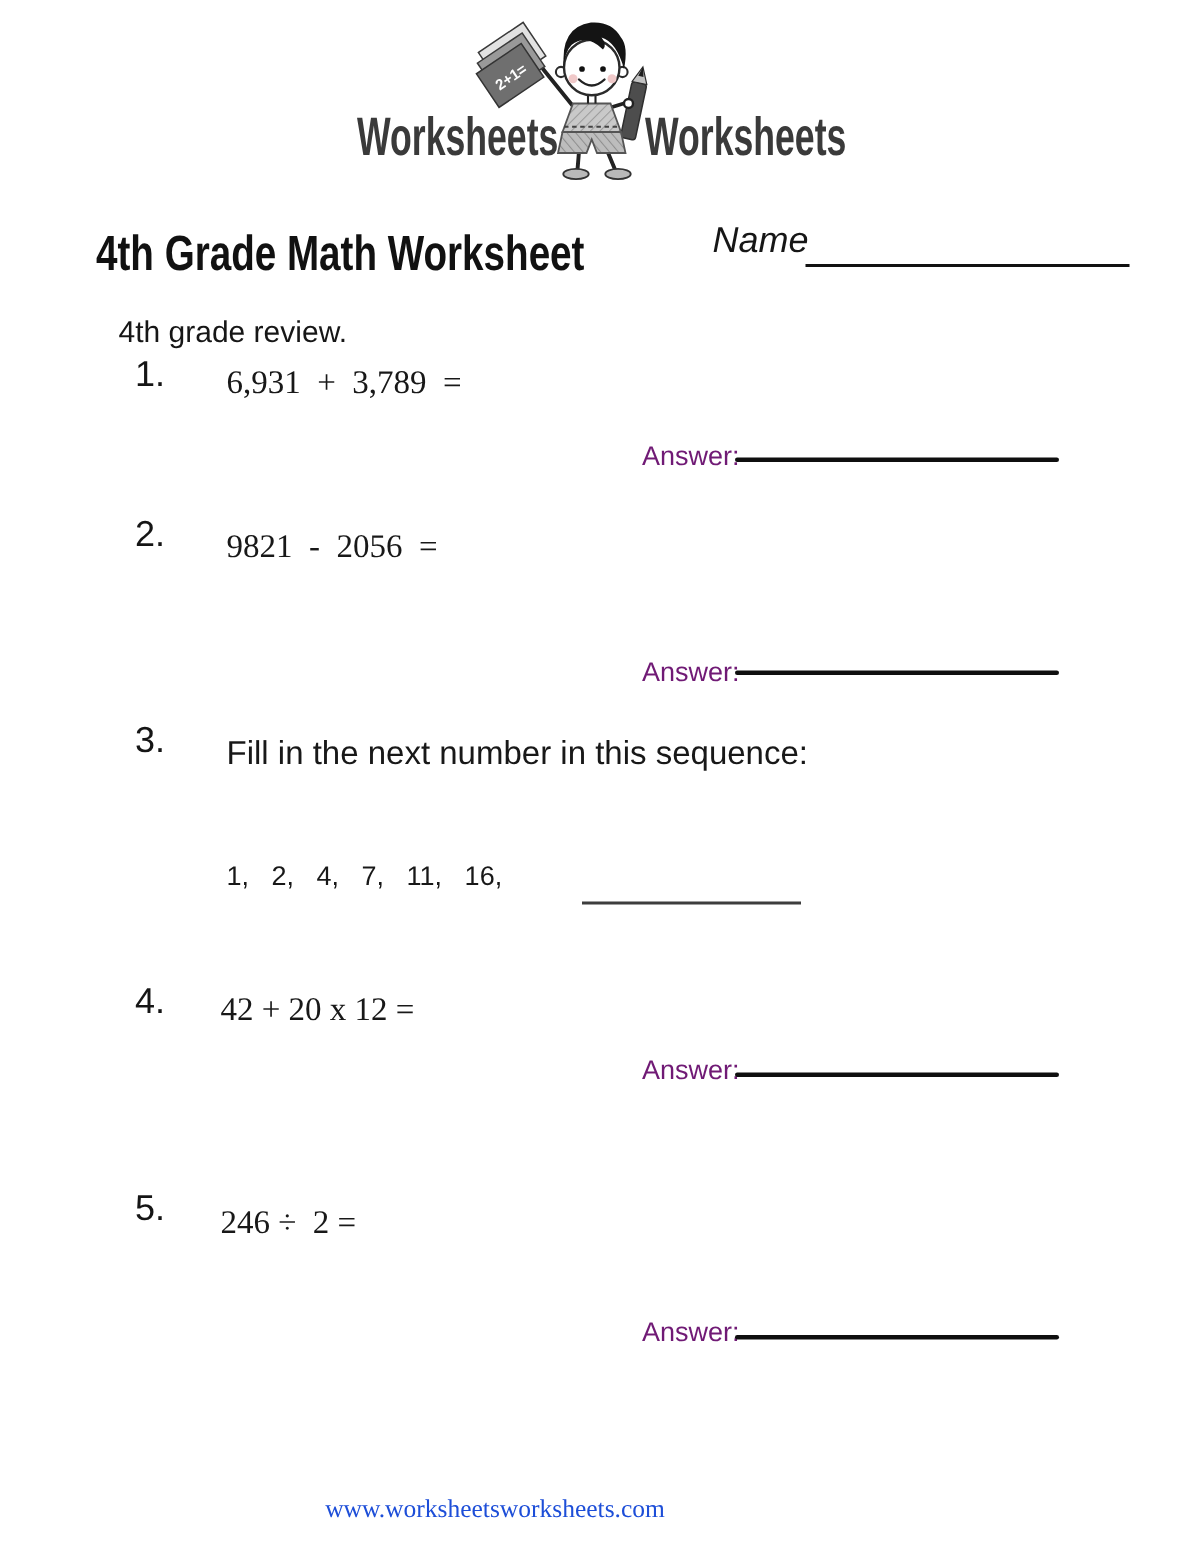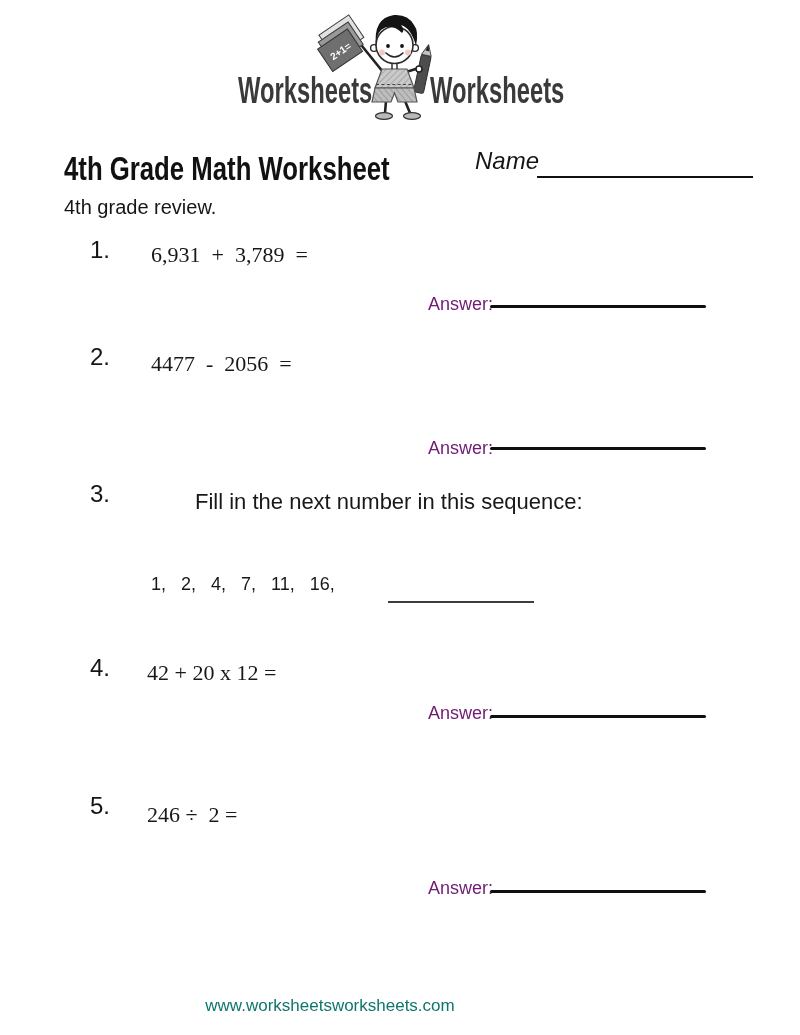--- a/index.html
+++ b/index.html
@@ -17,33 +17,33 @@
   .logo-word.right{left:430px;}
   .boy-svg{position:absolute;left:315px;top:0;width:180px;height:135px;}
 
   
   .page-title{
     position:absolute;left:64px;top:150px;margin:0;font-size:33px;font-weight:700;color:#111;
     transform:scaleX(0.78);transform-origin:left top;white-space:pre;letter-spacing:0;
   }
   .name-label{position:absolute;left:475px;top:147px;font-size:24px;color:#161616;font-style:italic;}
   .name-line{position:absolute;left:537px;top:150px;width:216px;height:26px;border-bottom:2px solid #111;}
-  .subtitle{position:absolute;left:64px;top:196px;margin:0;font-size:20px;color:#161616;}
+  .subtitle{position:absolute;left:64px;top:196px;margin:15px;font-size:20px;color:#161616;}
 
   
   .num{position:absolute;left:84px;width:26px;text-align:right;font-size:24px;color:#151515;}
   .expr{position:absolute;font-size:22px;color:#181818;white-space:pre;font-family:Liberation Serif, serif;}
-  .prompt{position:absolute;font-size:22px;color:#181818;white-space:pre;margin-left:44px;}
+  .prompt{position:absolute;font-size:22px;color:#181818;white-space:pre;}
   .seq{position:absolute;font-size:18px;color:#181818;white-space:pre;}
   .seq-line{position:absolute;left:388px;top:601px;width:146px;height:2px;background:#3d3d3d;}
   .ans-label{position:absolute;left:428px;font-size:18px;font-weight:400;color:#701a75;}
   .ans-line{position:absolute;left:490px;width:216px;height:3px;background:#0f0f0f;border-radius:2px;}
 
   
-  .footer{position:absolute;left:0;top:996px;width:660px;text-align:center;font-size:17px;color:#0f766e;}
+  .footer{position:absolute;left:0;top:996px;width:660px;text-align:center;font-size:17px;color:#1d4ed8;font-family:Liberation Serif, serif;}
 </style>
 </head>
 <body>
 
 <div class="sheet">
 
   <header>
     <span class="logo-word left">Worksheets</span>
 
     <svg class="boy-svg" viewBox="0 0 180 135" aria-hidden="true">
@@ -103,21 +103,21 @@
   <span class="name-label">Name</span>
   <div class="name-line"></div>
   <p class="subtitle">4th grade review.</p>
 
   <div class="num" style="top:236px">1.</div>
   <div class="expr" style="left:151px;top:242px">6,931  +  3,789  =</div>
   <div class="ans-label" style="top:294px">Answer:</div>
   <div class="ans-line" style="top:305px"></div>
 
   <div class="num" style="top:343px">2.</div>
-  <div class="expr" style="left:151px;top:351px">4477  -  2056  =</div>
+  <div class="expr" style="left:151px;top:351px">9821  -  2056  =</div>
   <div class="ans-label" style="top:438px">Answer:</div>
   <div class="ans-line" style="top:447px"></div>
 
   <div class="num" style="top:480px">3.</div>
   <div class="prompt" style="left:151px;top:489px">Fill in the next number in this sequence:</div>
   <div class="seq" style="left:151px;top:574px">1,   2,   4,   7,   11,   16,</div>
   <div class="seq-line"></div>
 
   <div class="num" style="top:654px">4.</div>
   <div class="expr" style="left:147px;top:660px">42 + 20 x 12 =</div>

